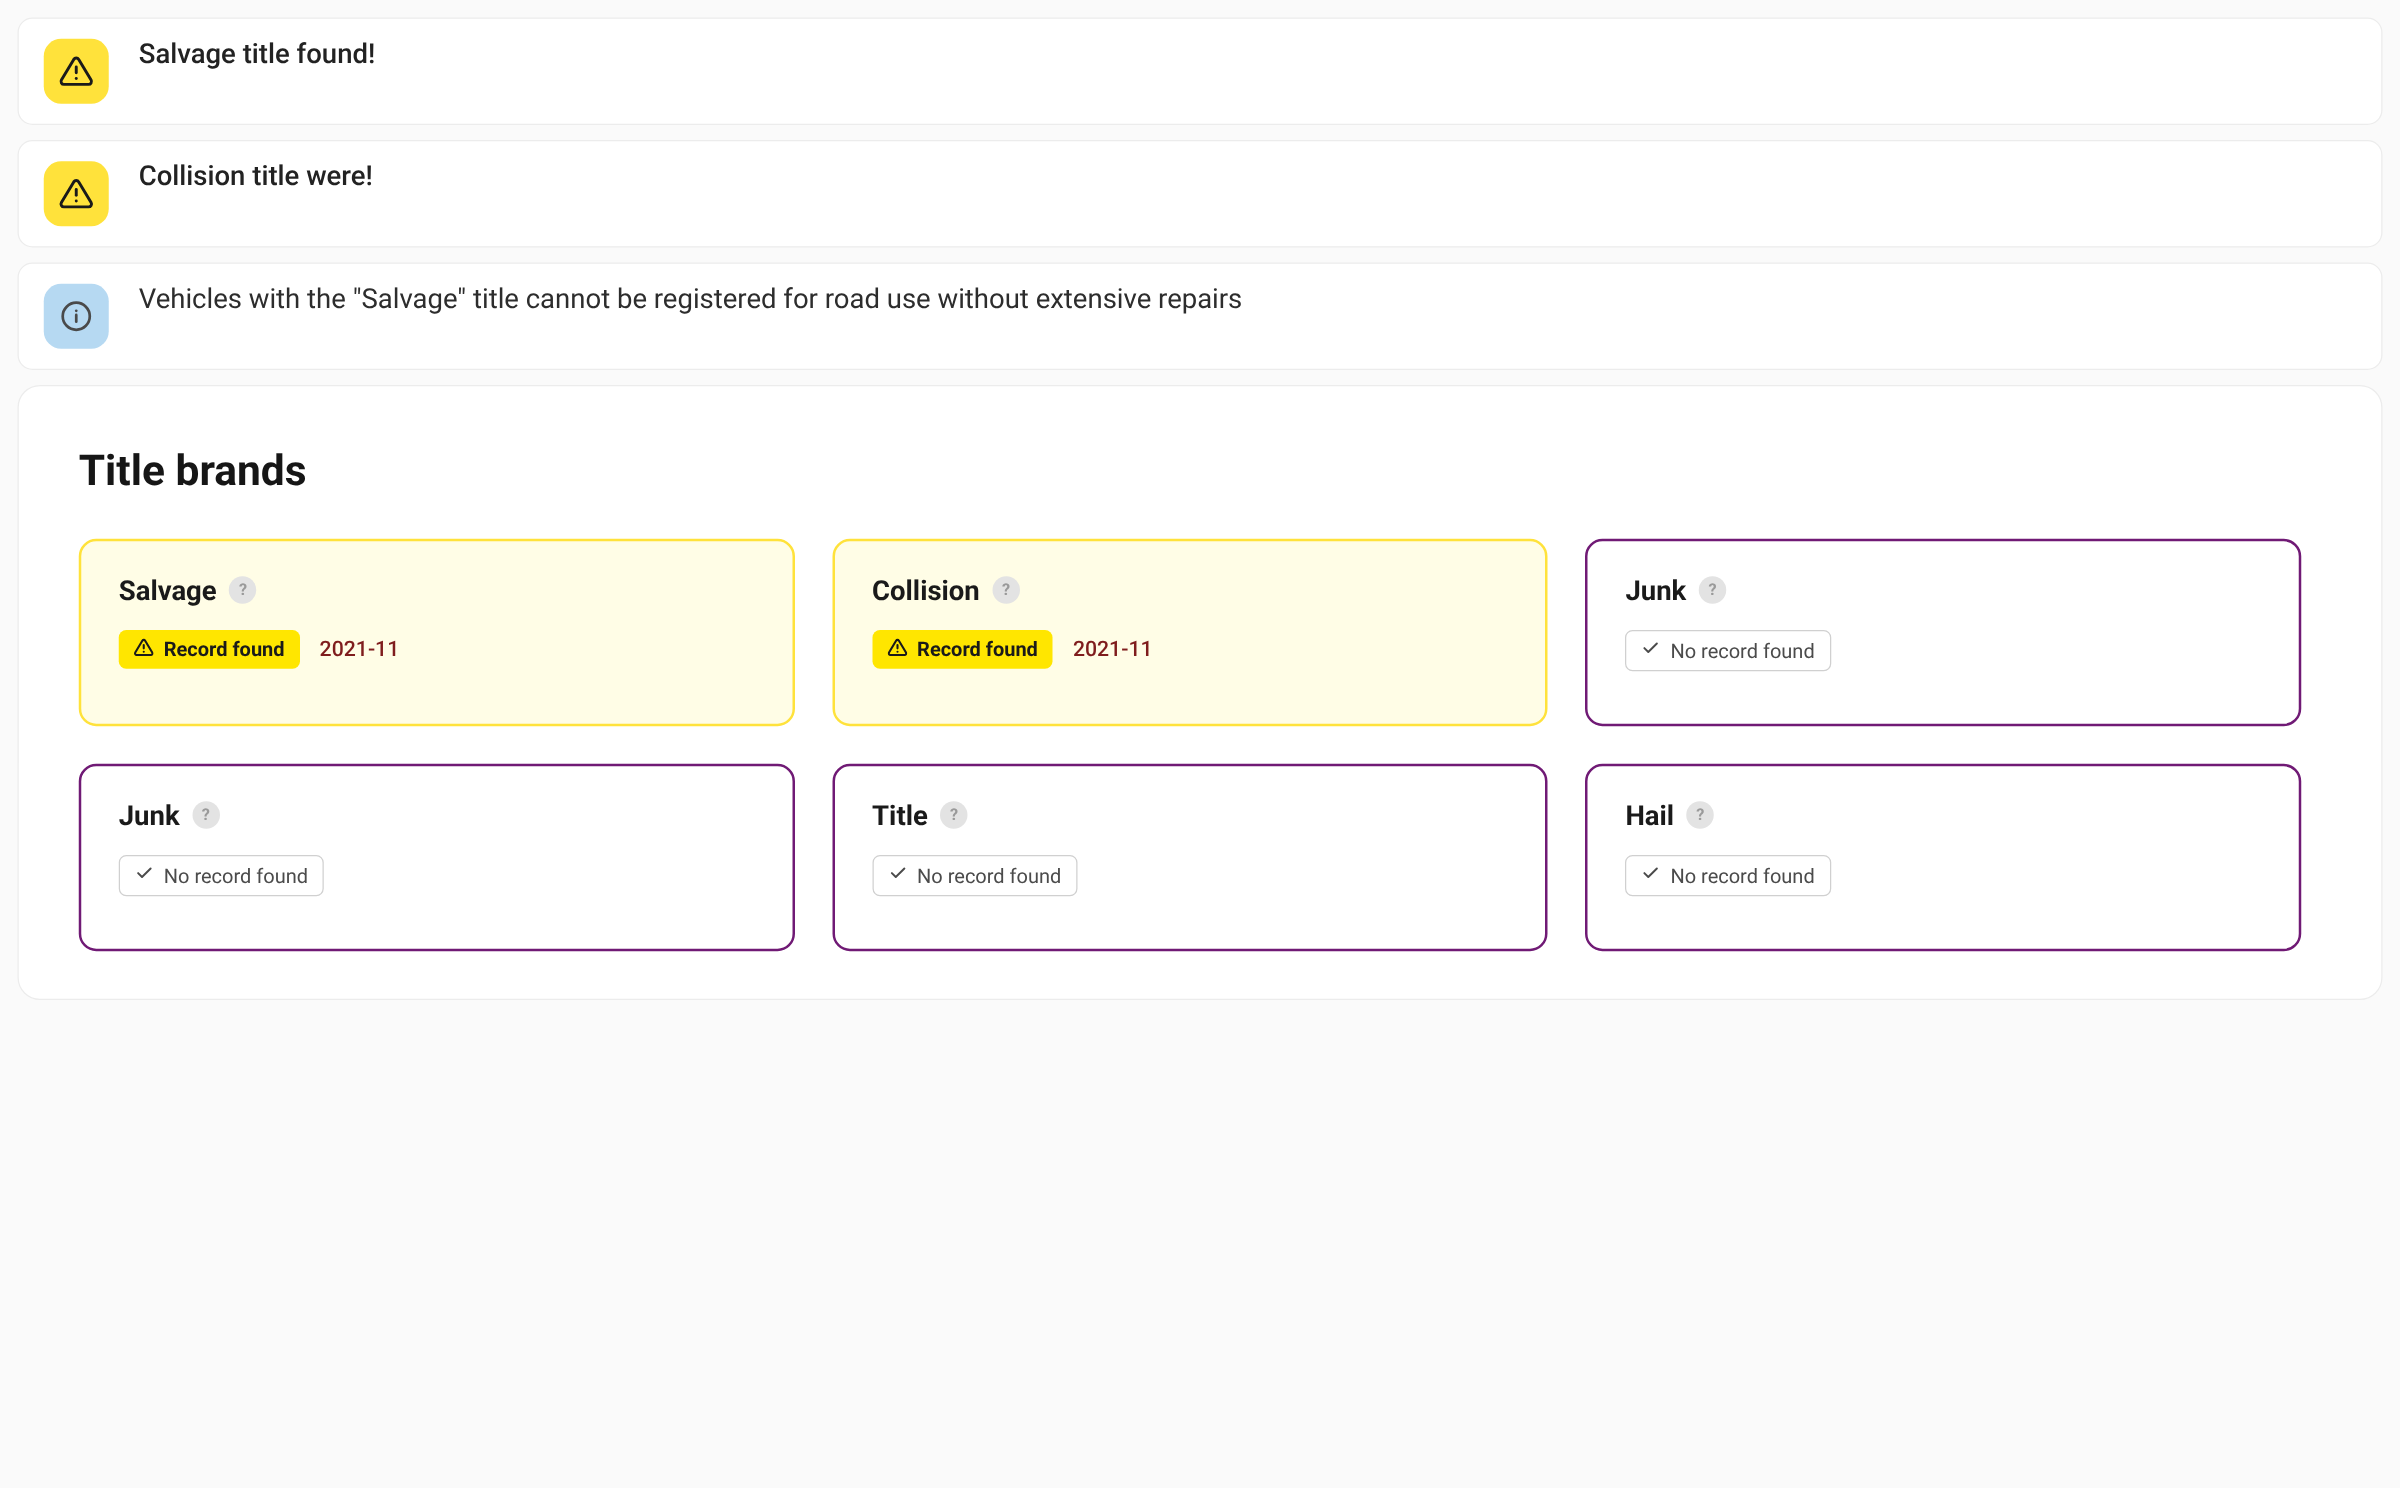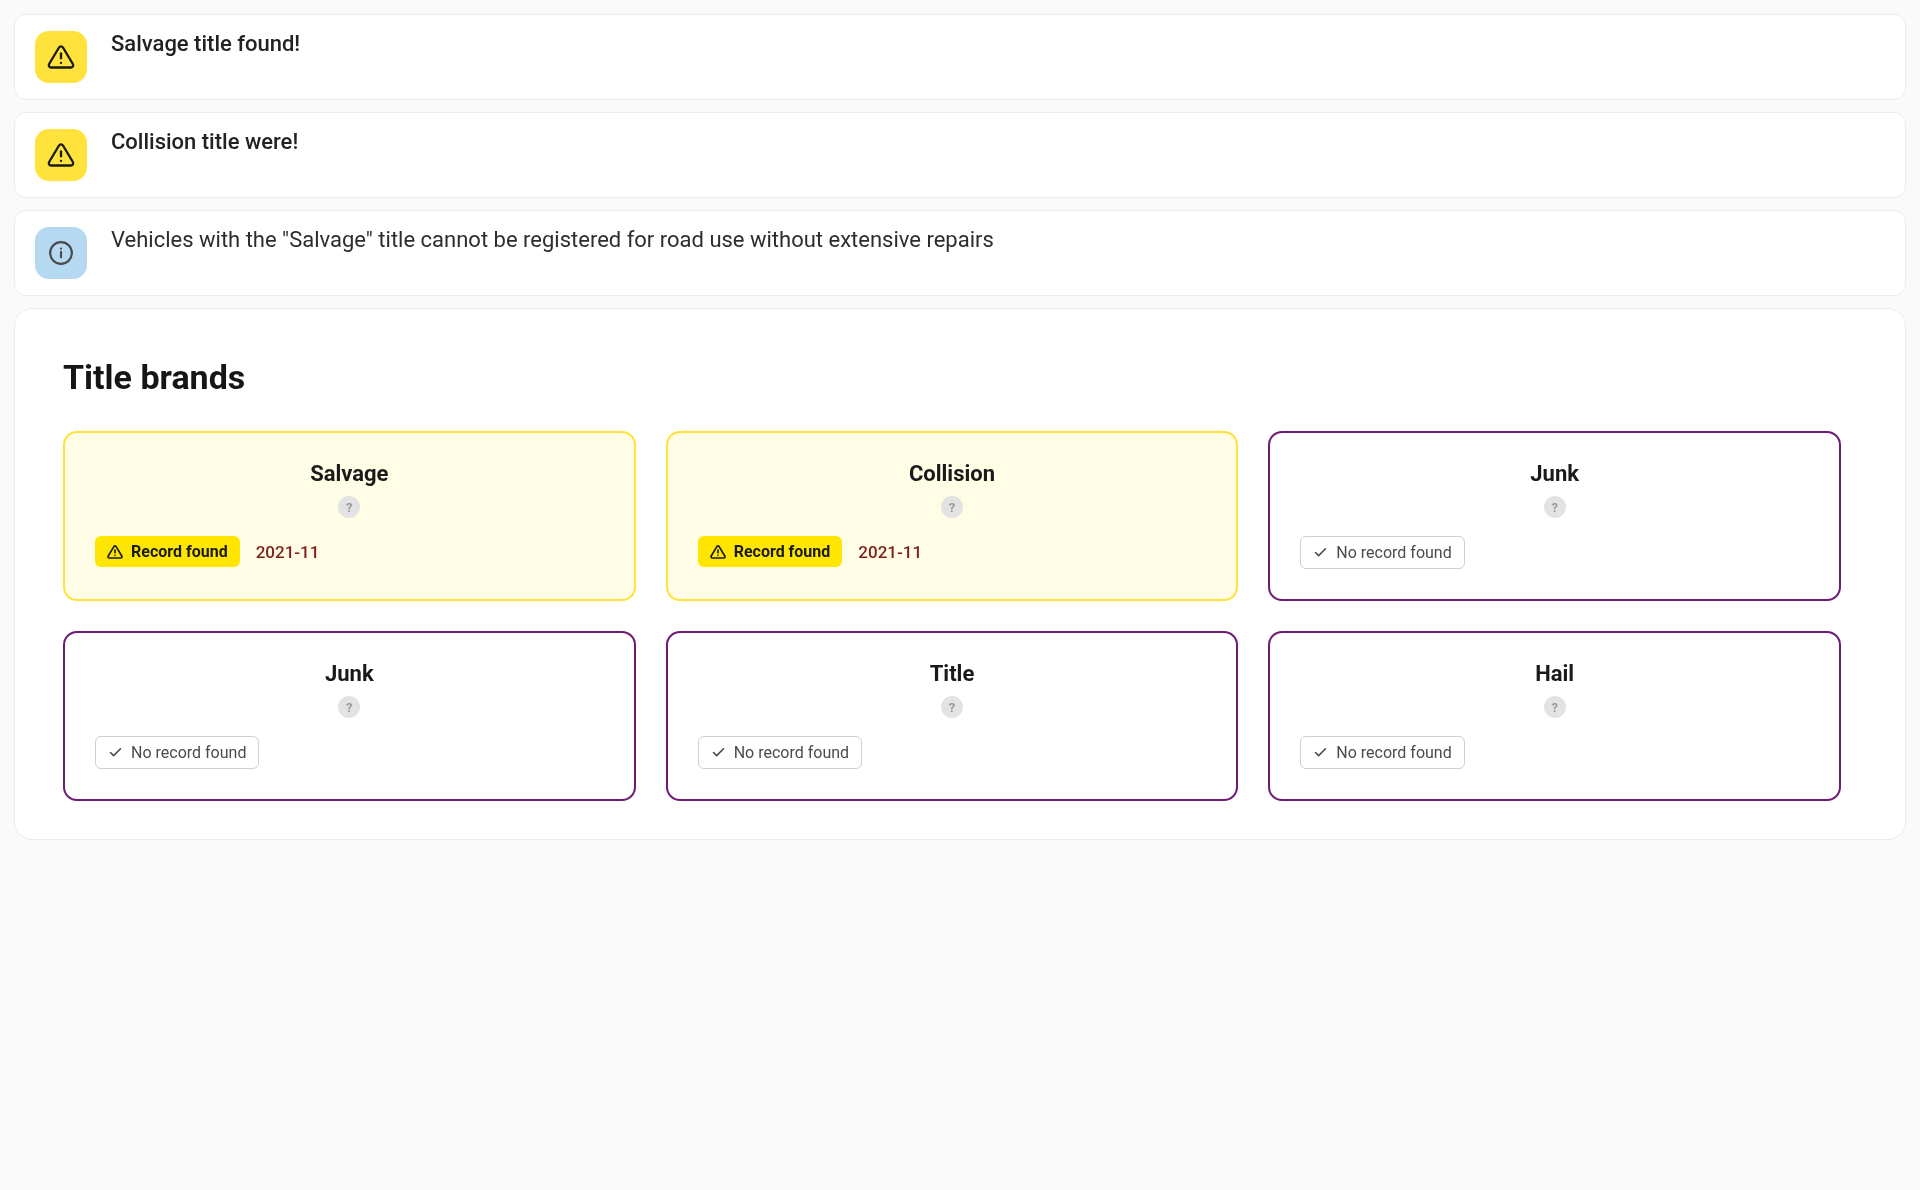--- a/index.html
+++ b/index.html
@@ -14,26 +14,26 @@
     .info-text{font-size:22px;font-weight:400;color:#2d2d2d;}
 
     
     .section{background:#fff;border:1px solid #ececec;border-radius:18px;padding:48px 64px 38px 48px;}
     .section-title{font-size:34px;font-weight:700;color:#161616;margin-bottom:34px;}
 
     
     .brand-grid{display:grid;grid-template-columns:repeat(3,1fr);gap:30px;}
     .brand{border:2px solid #701a75;border-radius:14px;padding:28px 30px 30px 30px;background:#fff;min-height:150px;}
     .brand.found{border:2px solid #ffe23b;background:#fffde6;}
-    .brand-head{display:flex;align-items:center;gap:10px;margin-bottom:18px;flex-direction:column;}
+    .brand-head{display:flex;align-items:flex-start;gap:10px;margin-bottom:18px;}
     .brand-name{font-size:22px;font-weight:700;color:#1a1a1a;}
     .q-icon{width:22px;height:22px;border-radius:50%;background:#e3e3e3;display:inline-flex;align-items:center;justify-content:center;font-size:13px;font-weight:700;color:#9a9a9a;cursor:pointer;}
 
     .status-row{display:flex;align-items:center;gap:16px;flex-wrap:wrap;}
-    .badge{display:inline-flex;align-items:center;gap:8px;border-radius:6px;padding:6px 12px;font-size:16px;}
+    .badge{display:inline-flex;align-items:flex-start;gap:8px;border-radius:6px;padding:6px 12px;font-size:16px;}
     .badge-found{background:#ffe600;color:#1a1a1a;font-weight:700;}
     .badge-none{background:#fff;border:1px solid #d0d0d0;color:#4b4b4b;font-weight:400;}
     .date{font-size:17px;color:#7f1d1d;font-weight:500;}
 
     
     .footer{display:flex;justify-content:center;margin-top:40px;}
     .pill{border:1.5px solid #1f1f1f;border-radius:30px;padding:12px 28px;font-size:18px;color:#2d2d2d;cursor:pointer;}
     .pill b{font-weight:700;}
 
     svg{display:block;}

